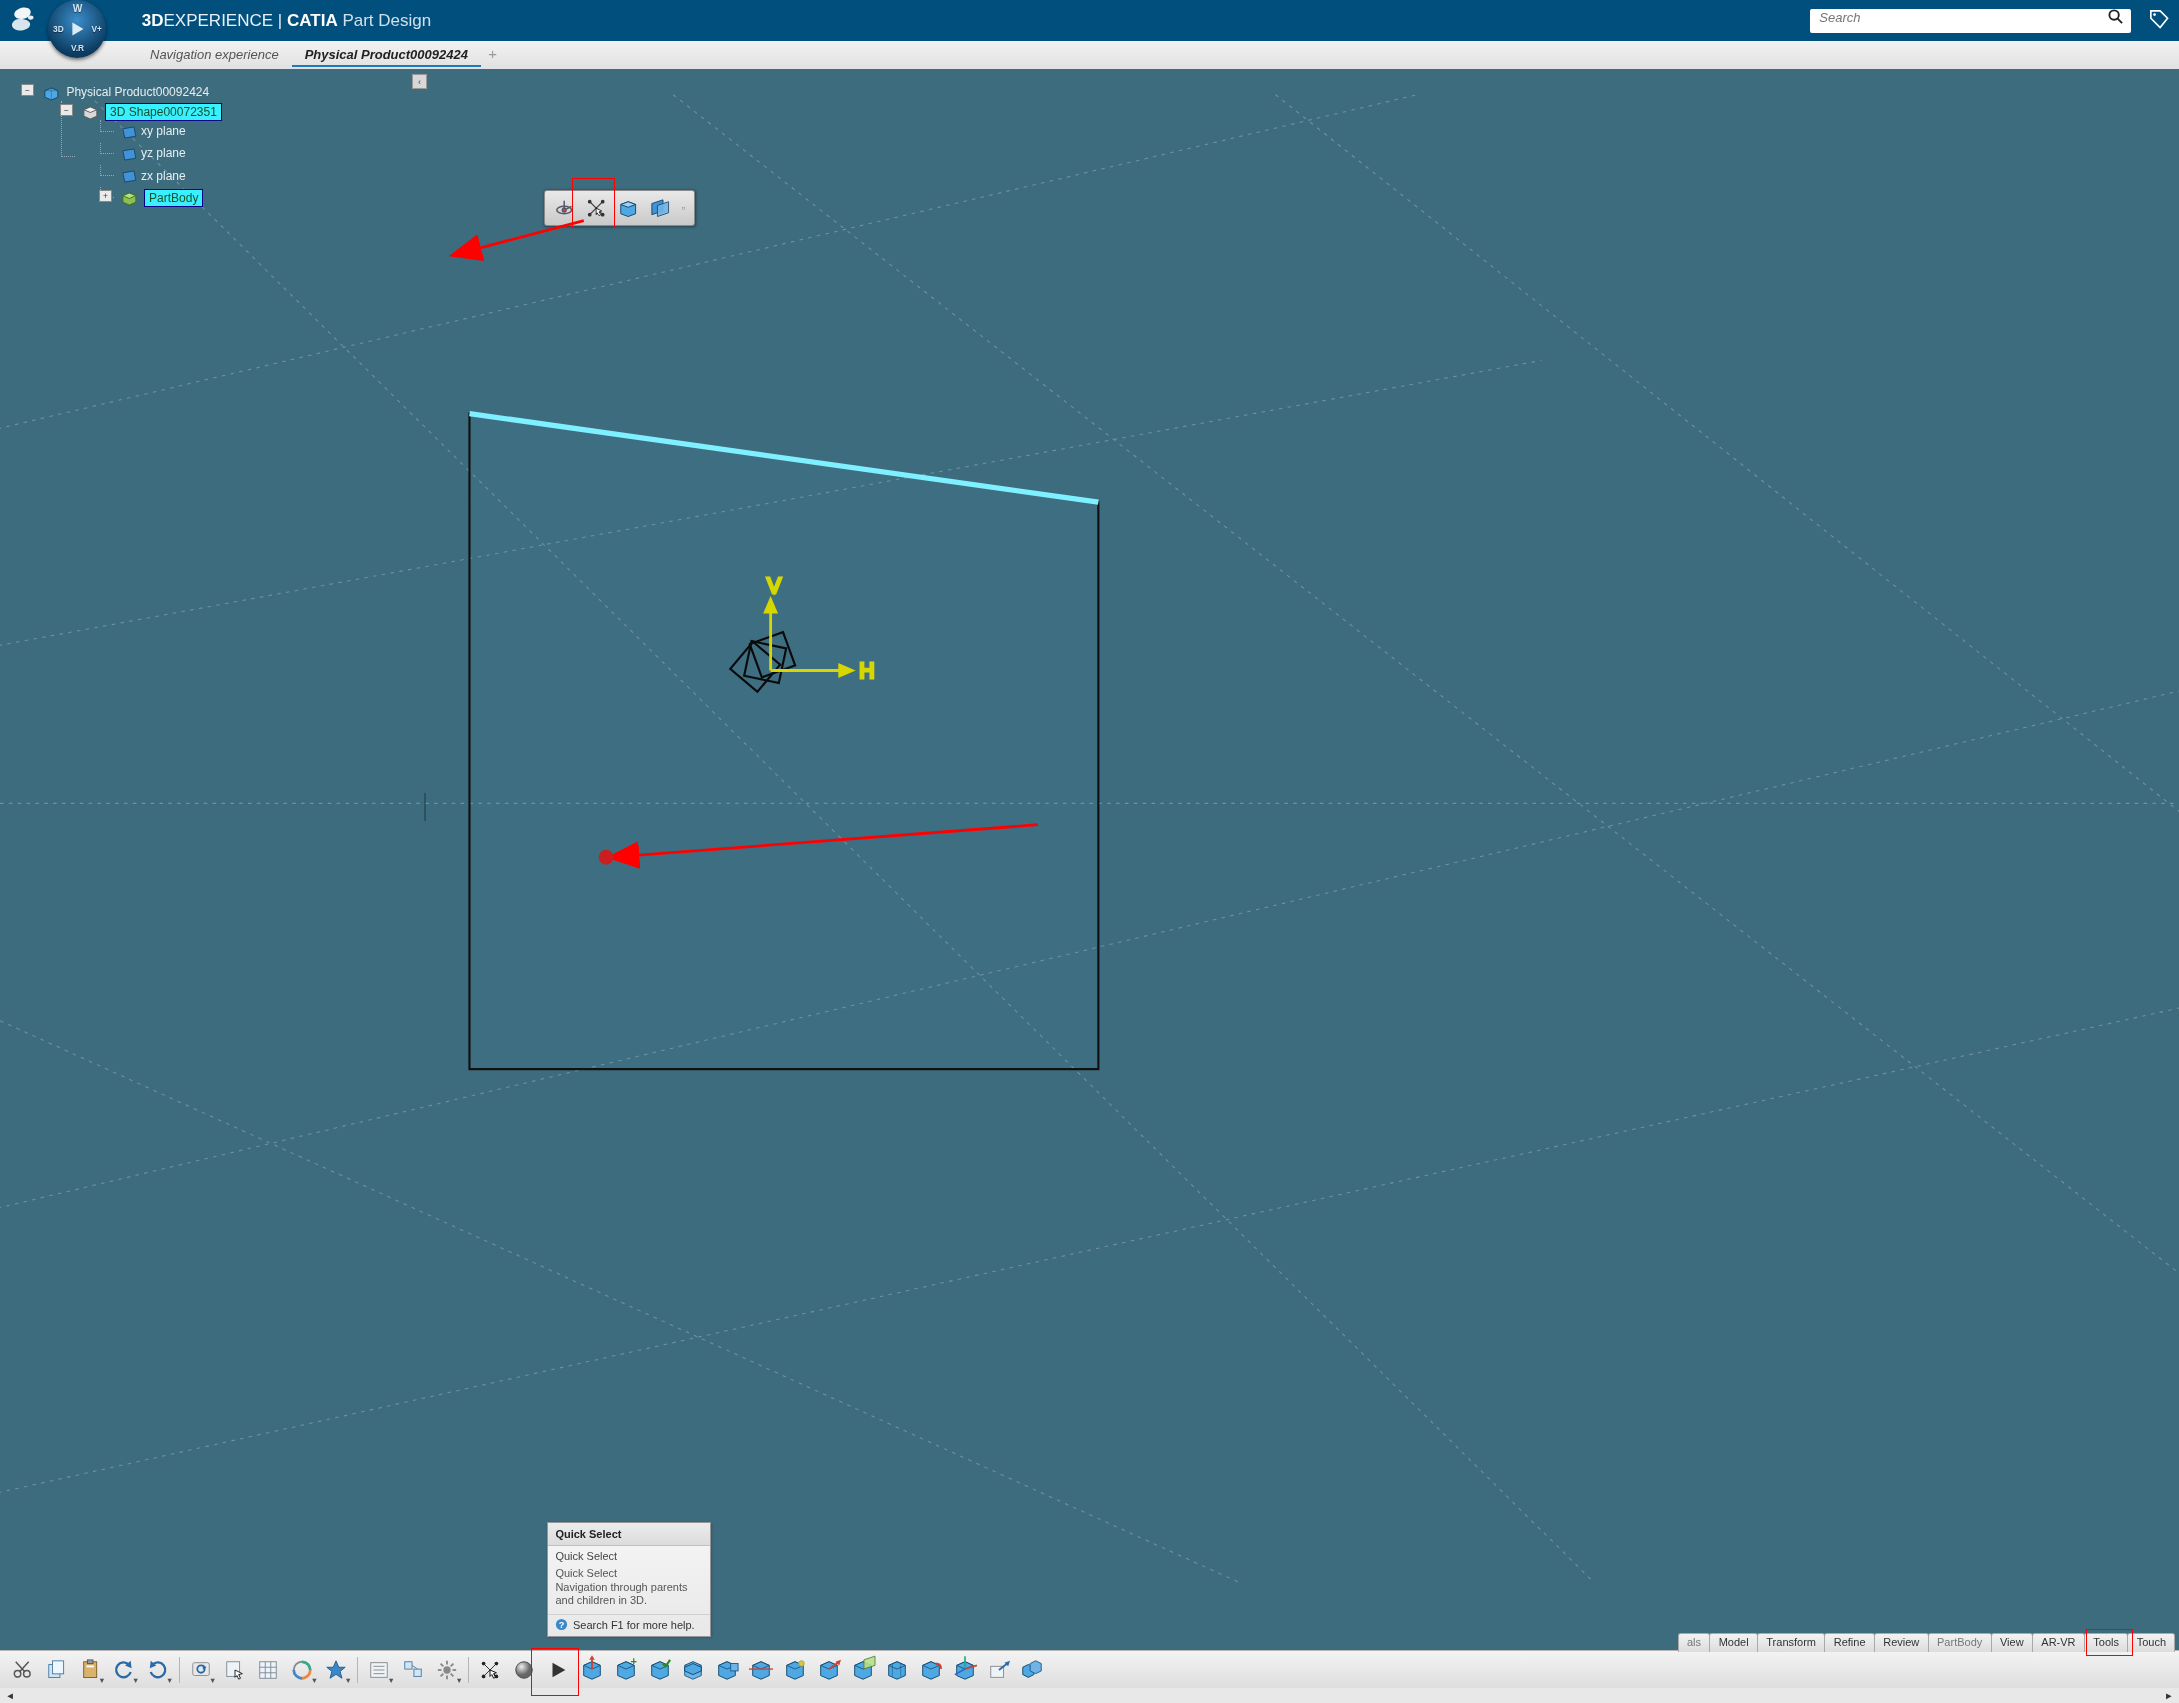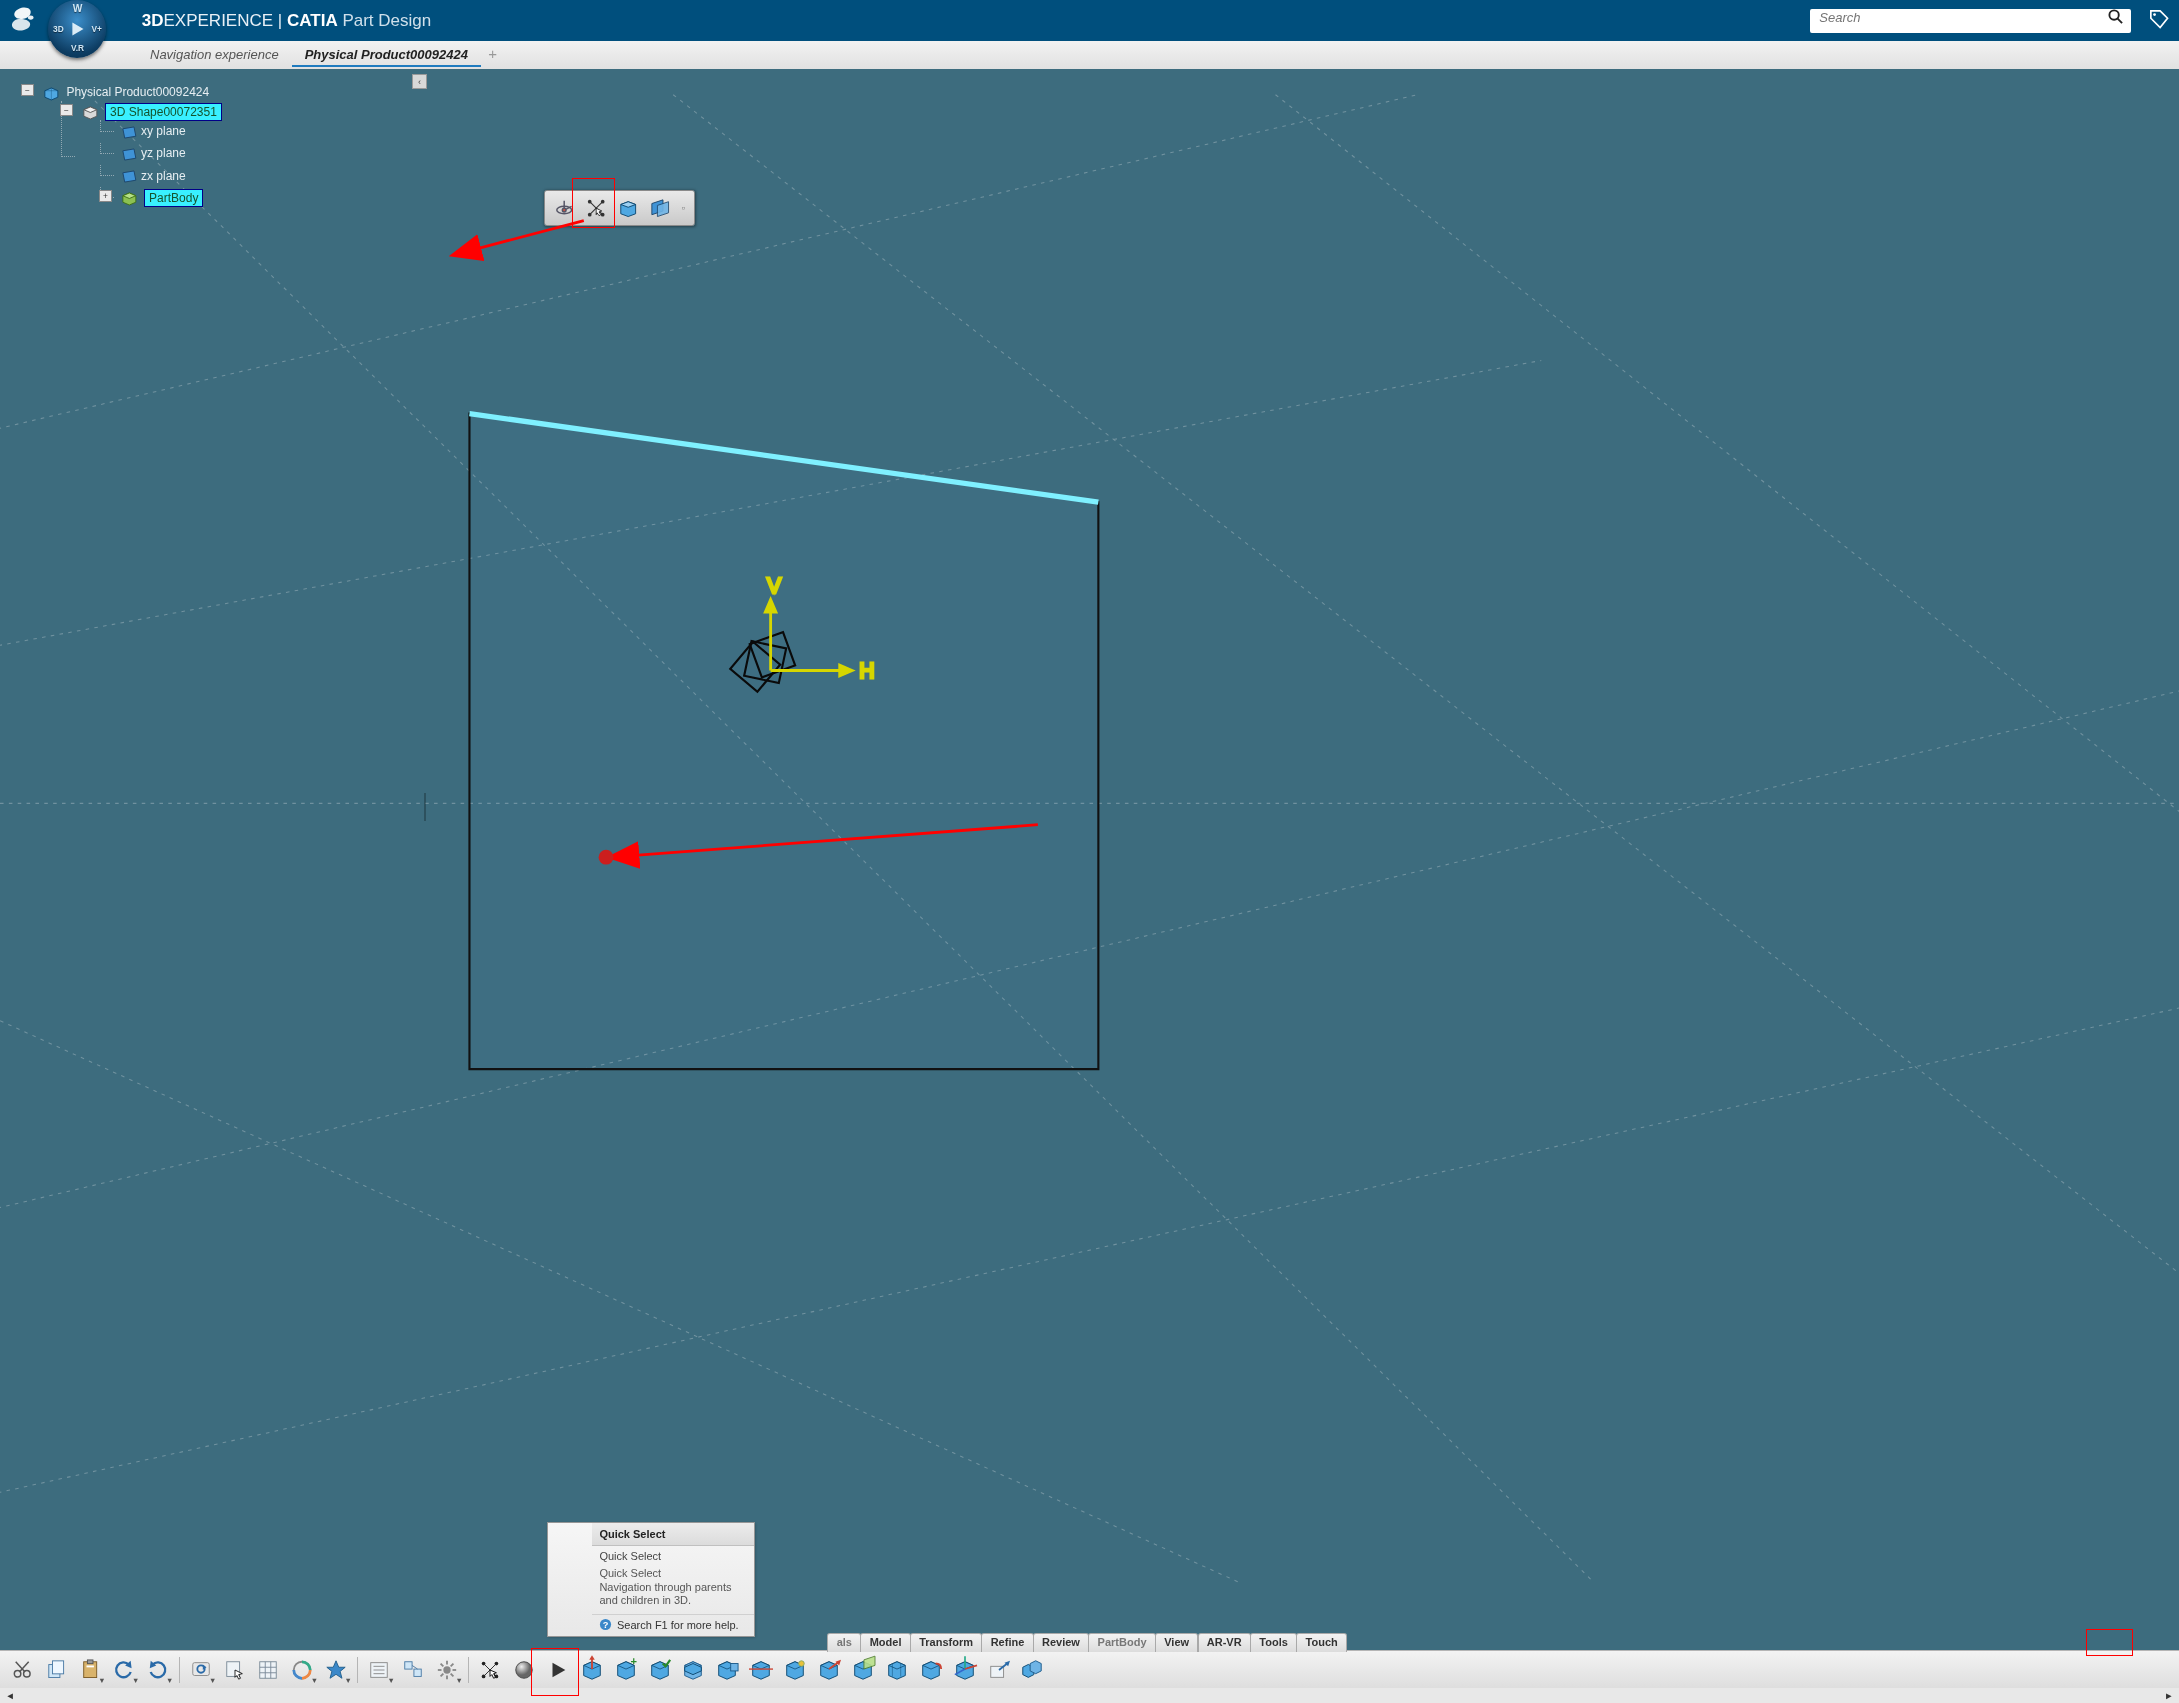--- a/index.html
+++ b/index.html
@@ -43,28 +43,28 @@
   .viewport { position:absolute; left:0; right:0; top:69px; bottom:59px; background:#3d6c7e; overflow:hidden; }
   .viewport svg.scene { width:100%; height:100%; }
 
   
   .ctx-toolbar { position:absolute; left:544px; top:190px; display:flex; align-items:center; background:linear-gradient(#e9e9e9,#c9c9c9); border:0.9px solid #8a8a8a; border-radius:2.8px; padding:2.8px; box-shadow:0.9px 0.9px 2.8px rgba(0,0,0,0.4); z-index:20;}
   .ctx-toolbar .cbtn { width:32px; height:28px; display:flex; align-items:center; justify-content:center; cursor:pointer; border-radius:1.9px; }
   .ctx-toolbar .drag { width:15px; height:28px; display:flex; align-items:center; justify-content:center; font-size:9.3px; color:#666; cursor:move; }
   .red-box-ctx { position:absolute; left:572px; top:178px; width:41px; height:48px; border:1.9px solid #ff0000; z-index:25; pointer-events:none; }
 
   
-  .tooltip { position:absolute; left:547px; bottom:66px; width:162px; background:linear-gradient(#f6f6f6,#e8e8e8); border:0.9px solid #969696; font-size:11px; color:#333; z-index:30; box-shadow:0.9px 0.9px 2.8px rgba(0,0,0,0.3);padding-left:44px;}
+  .tooltip { position:absolute; left:547px; bottom:66px; width:162px; background:linear-gradient(#f6f6f6,#e8e8e8); border:0.9px solid #969696; font-size:11px; color:#333; z-index:30; box-shadow:0.9px 0.9px 2.8px rgba(0,0,0,0.3);}
   .tooltip .tt-head { font-weight:700; padding:4.6px 7.4px; background:linear-gradient(#ececec,#dcdcdc); border-bottom:0.9px solid #c0c0c0; color:#222;}
   .tooltip .tt-sub { padding:4.6px 7.4px 1.9px; color:#444; }
   .tooltip .tt-desc { padding:2.8px 7.4px 5.6px; color:#555; font-size:11px; line-height:1.25;}
   .tooltip .tt-help { padding:3.7px 7.4px 4.6px; border-top:0.9px solid #d0d0d0; font-size:11px; color:#333; display:flex; align-items:center; gap:4.6px;}
 
   
-  .ribbon-tabs { position:absolute; left:0; right:0; bottom:51px; height:18.6px; display:flex; justify-content:center; padding-right:3.7px; font-size:11px; z-index:5;font-weight:bold;}
+  .ribbon-tabs { position:absolute; left:0; right:0; bottom:51px; height:18.6px; display:flex; justify-content:flex-end; padding-right:3.7px; font-size:11px; z-index:5;}
   .ribbon-tabs .rtab { background:linear-gradient(#f3f3f3,#dcdcdc); border:0.9px solid #a9a9a9; border-bottom:none; border-top-left-radius:2.8px; border-top-right-radius:2.8px; padding:1.9px 8.3px; margin-left:-0.9px; color:#333; cursor:pointer; }
   .ribbon-tabs .rtab.cut { color:#777; }
   .red-box-tab { position:absolute; right:46px; bottom:47px; width:45px; height:25px; border:1.9px solid #ff0000; z-index:26; pointer-events:none; }
 
   
   .bottombar { position:absolute; left:0; right:0; bottom:15px; height:37px; background:linear-gradient(#f3f3f3,#dedede); border-top:0.9px solid #b5b5b5; display:flex; align-items:center; padding:0 5.6px; gap:0.9px; z-index:4;}
   .bottombar .tbtn { width:33px; height:32px; display:flex; align-items:center; justify-content:center; cursor:pointer; border-radius:1.9px; position:relative;}
   .bottombar .tbtn .dd { position:absolute; right:0.9px; bottom:0.9px; font-size:7.4px; color:#555; }
   .bottombar .sep { width:0.9px; height:26px; background:#b5b5b5; margin:0 3.7px;}
   .red-box-bot { position:absolute; left:531px; bottom:7.4px; width:46px; height:46px; border:1.9px solid #ff0000; z-index:26; pointer-events:none; }

